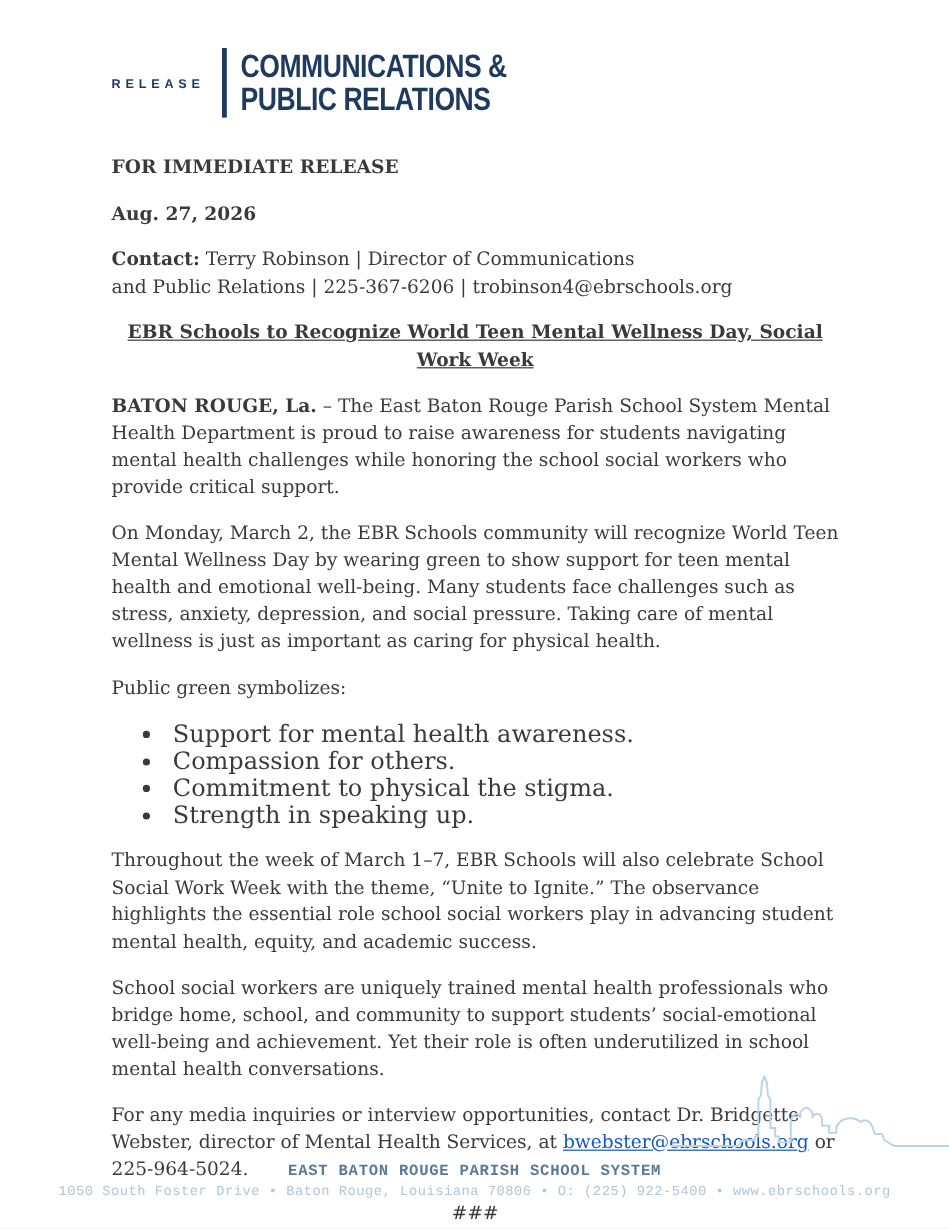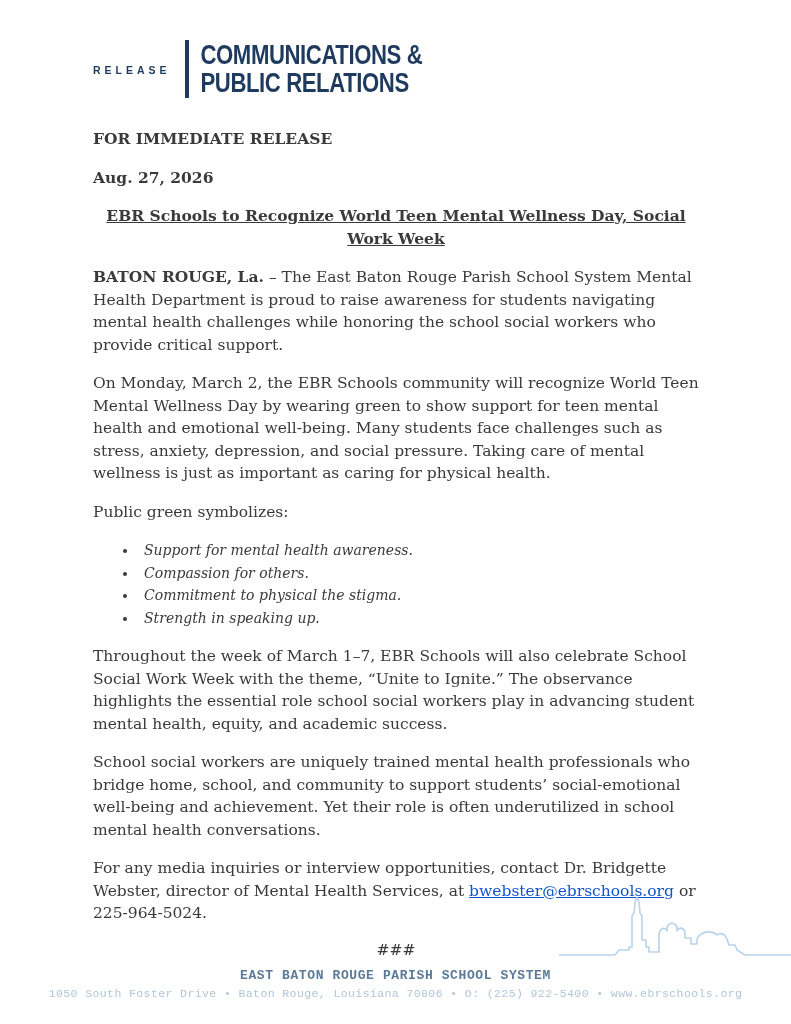--- a/index.html
+++ b/index.html
@@ -70,23 +70,22 @@
   }
   .bold { font-weight: 700; }
   .headline {
     text-align: center;
     font-weight: 700;
     text-decoration: underline;
   }
   ul.green-list {
     margin: 0 0 16px 0;
     padding-left: 45px;
-    font-size: 14px;
+    font-size: 20px;
     line-height: 22.5px;
-    font-style: italic;
   }
   ul.green-list li { padding-left: 6px; }
   a.email-link { color: #1155cc; text-decoration: underline; cursor: pointer; }
   .end-mark {
     text-align: center;
     font-size: 15.5px;
     line-height: 22.5px;
     margin-top: -2px;
   }
   
@@ -132,20 +131,21 @@
       </div>
       <div class="logo-divider"></div>
       <div class="logo-dept">
         <div>COMMUNICATIONS &amp;</div>
         <div>PUBLIC RELATIONS</div>
       </div>
     </div>
 
     <p class="bold">FOR IMMEDIATE RELEASE</p>
     <p class="bold">Aug. 27, 2026</p>
+    <p><span class="bold">Contact:</span><span> Terry Robinson | Director of Communications</span><br><span>and Public Relations | 225-367-6206 | trobinson4@ebrschools.org</span></p>
 
     <p class="headline">EBR Schools to Recognize World Teen Mental Wellness Day, Social Work Week</p>
 
     <p><span class="bold">BATON ROUGE, La.</span><span> – The East Baton Rouge Parish School System Mental Health Department is proud to raise awareness for students navigating mental health challenges while honoring the school social workers who provide critical support.</span></p>
 
     <p>On Monday, March 2, the EBR Schools community will recognize World Teen Mental Wellness Day by wearing green to show support for teen mental health and emotional well-being. Many students face challenges such as stress, anxiety, depression, and social pressure. Taking care of mental wellness is just as important as caring for physical health.</p>
 
     <p>Public green symbolizes:</p>
 
     <ul class="green-list">

